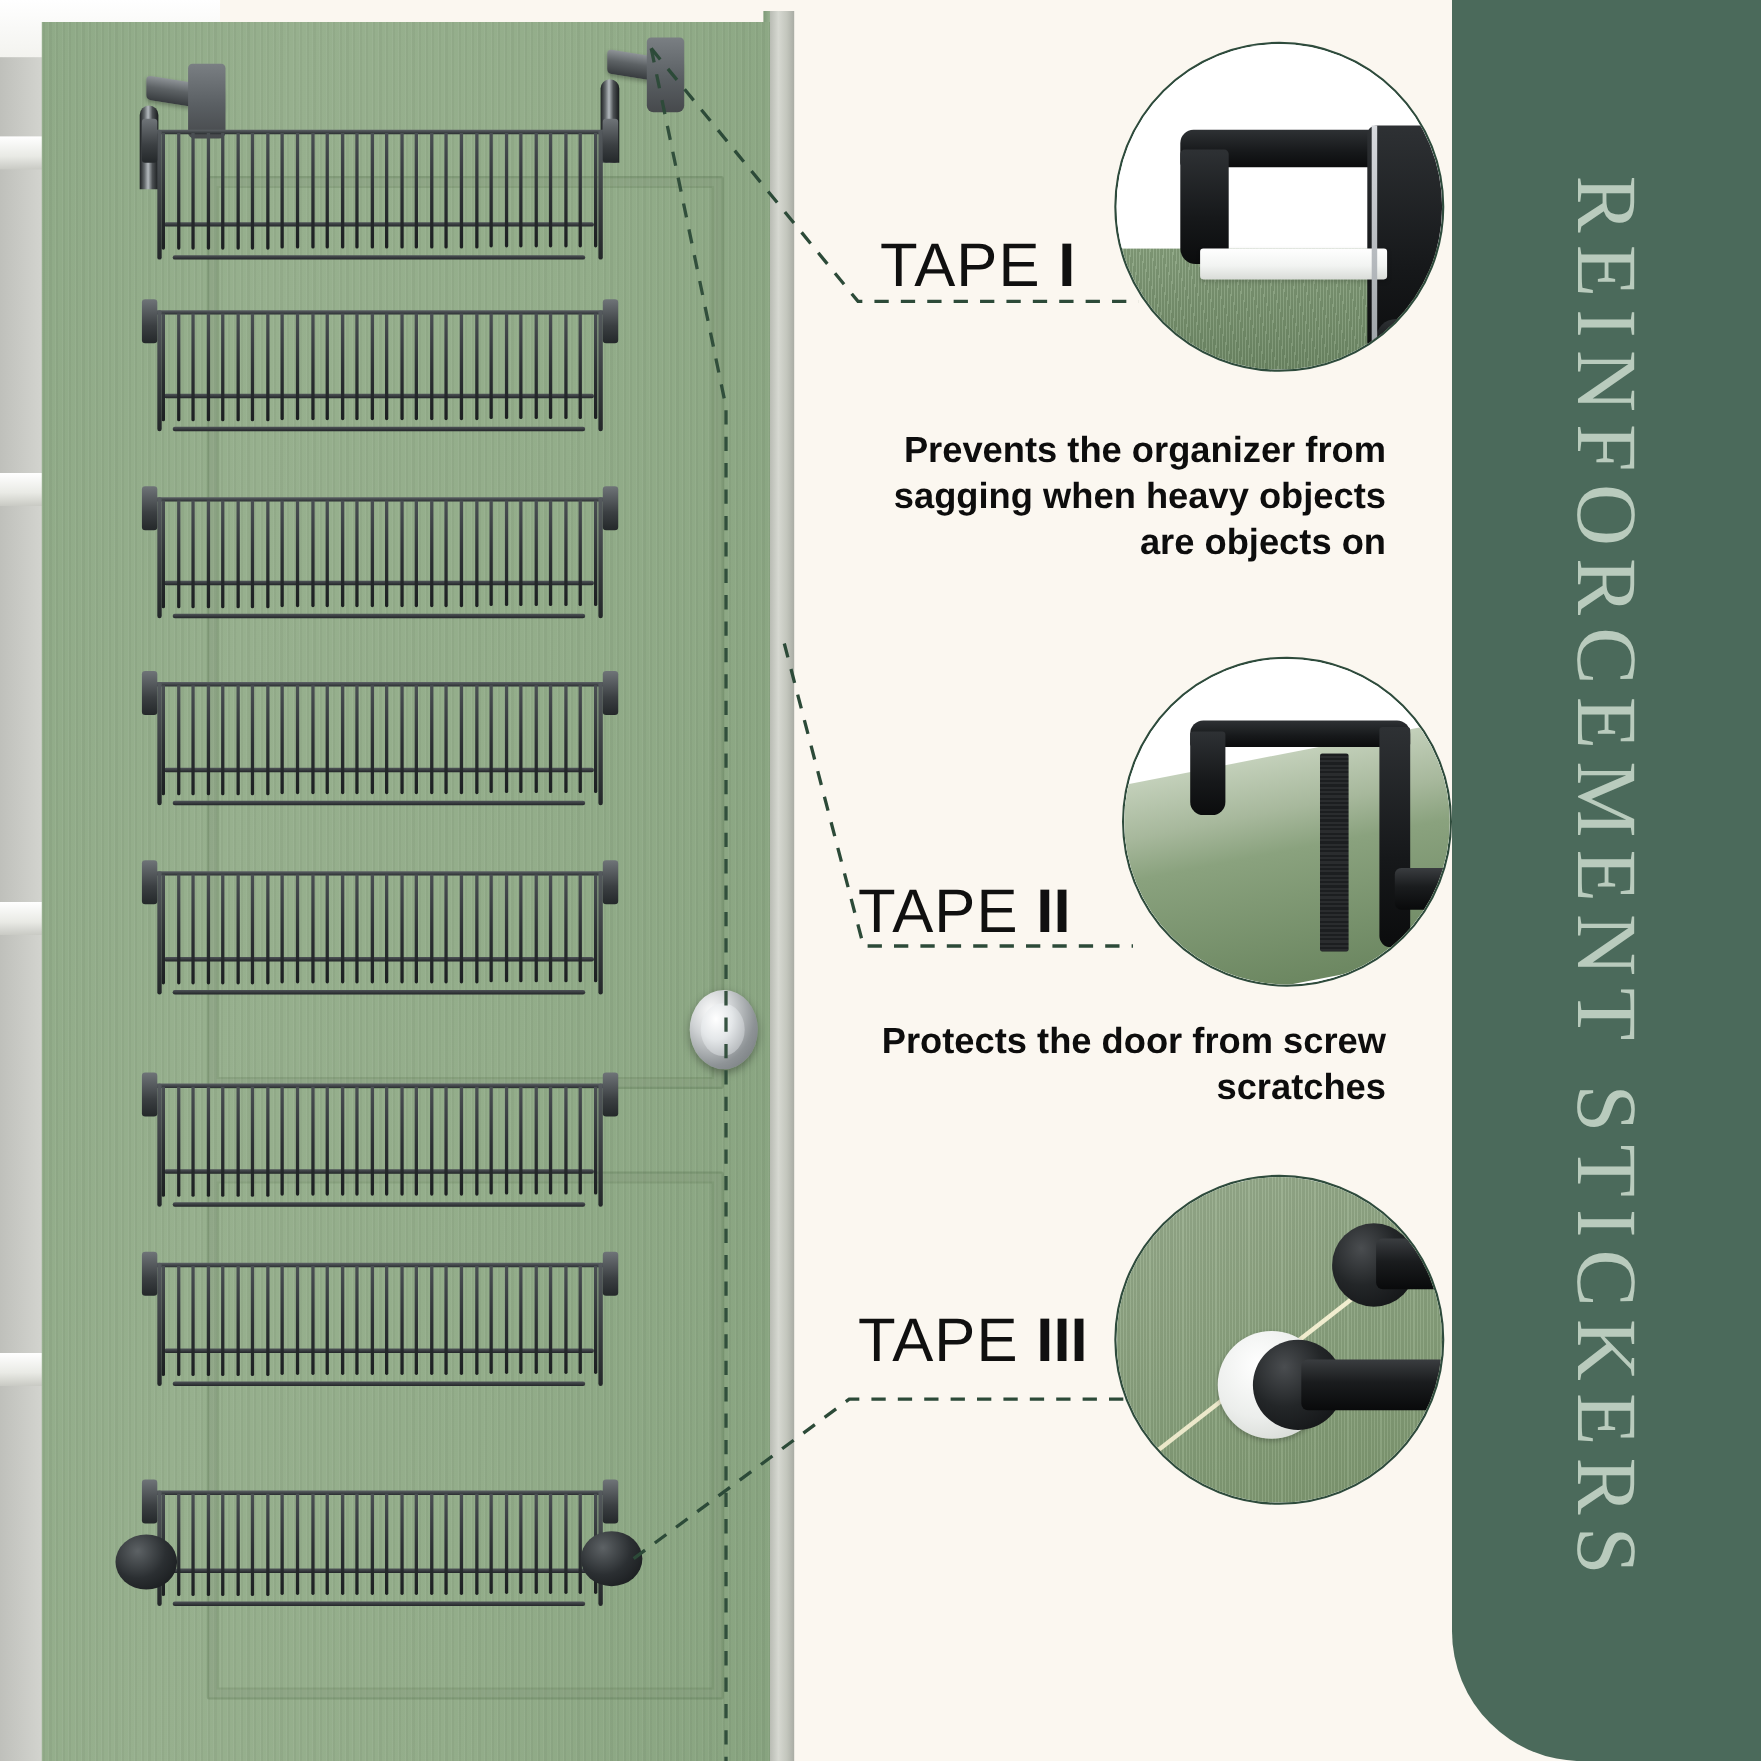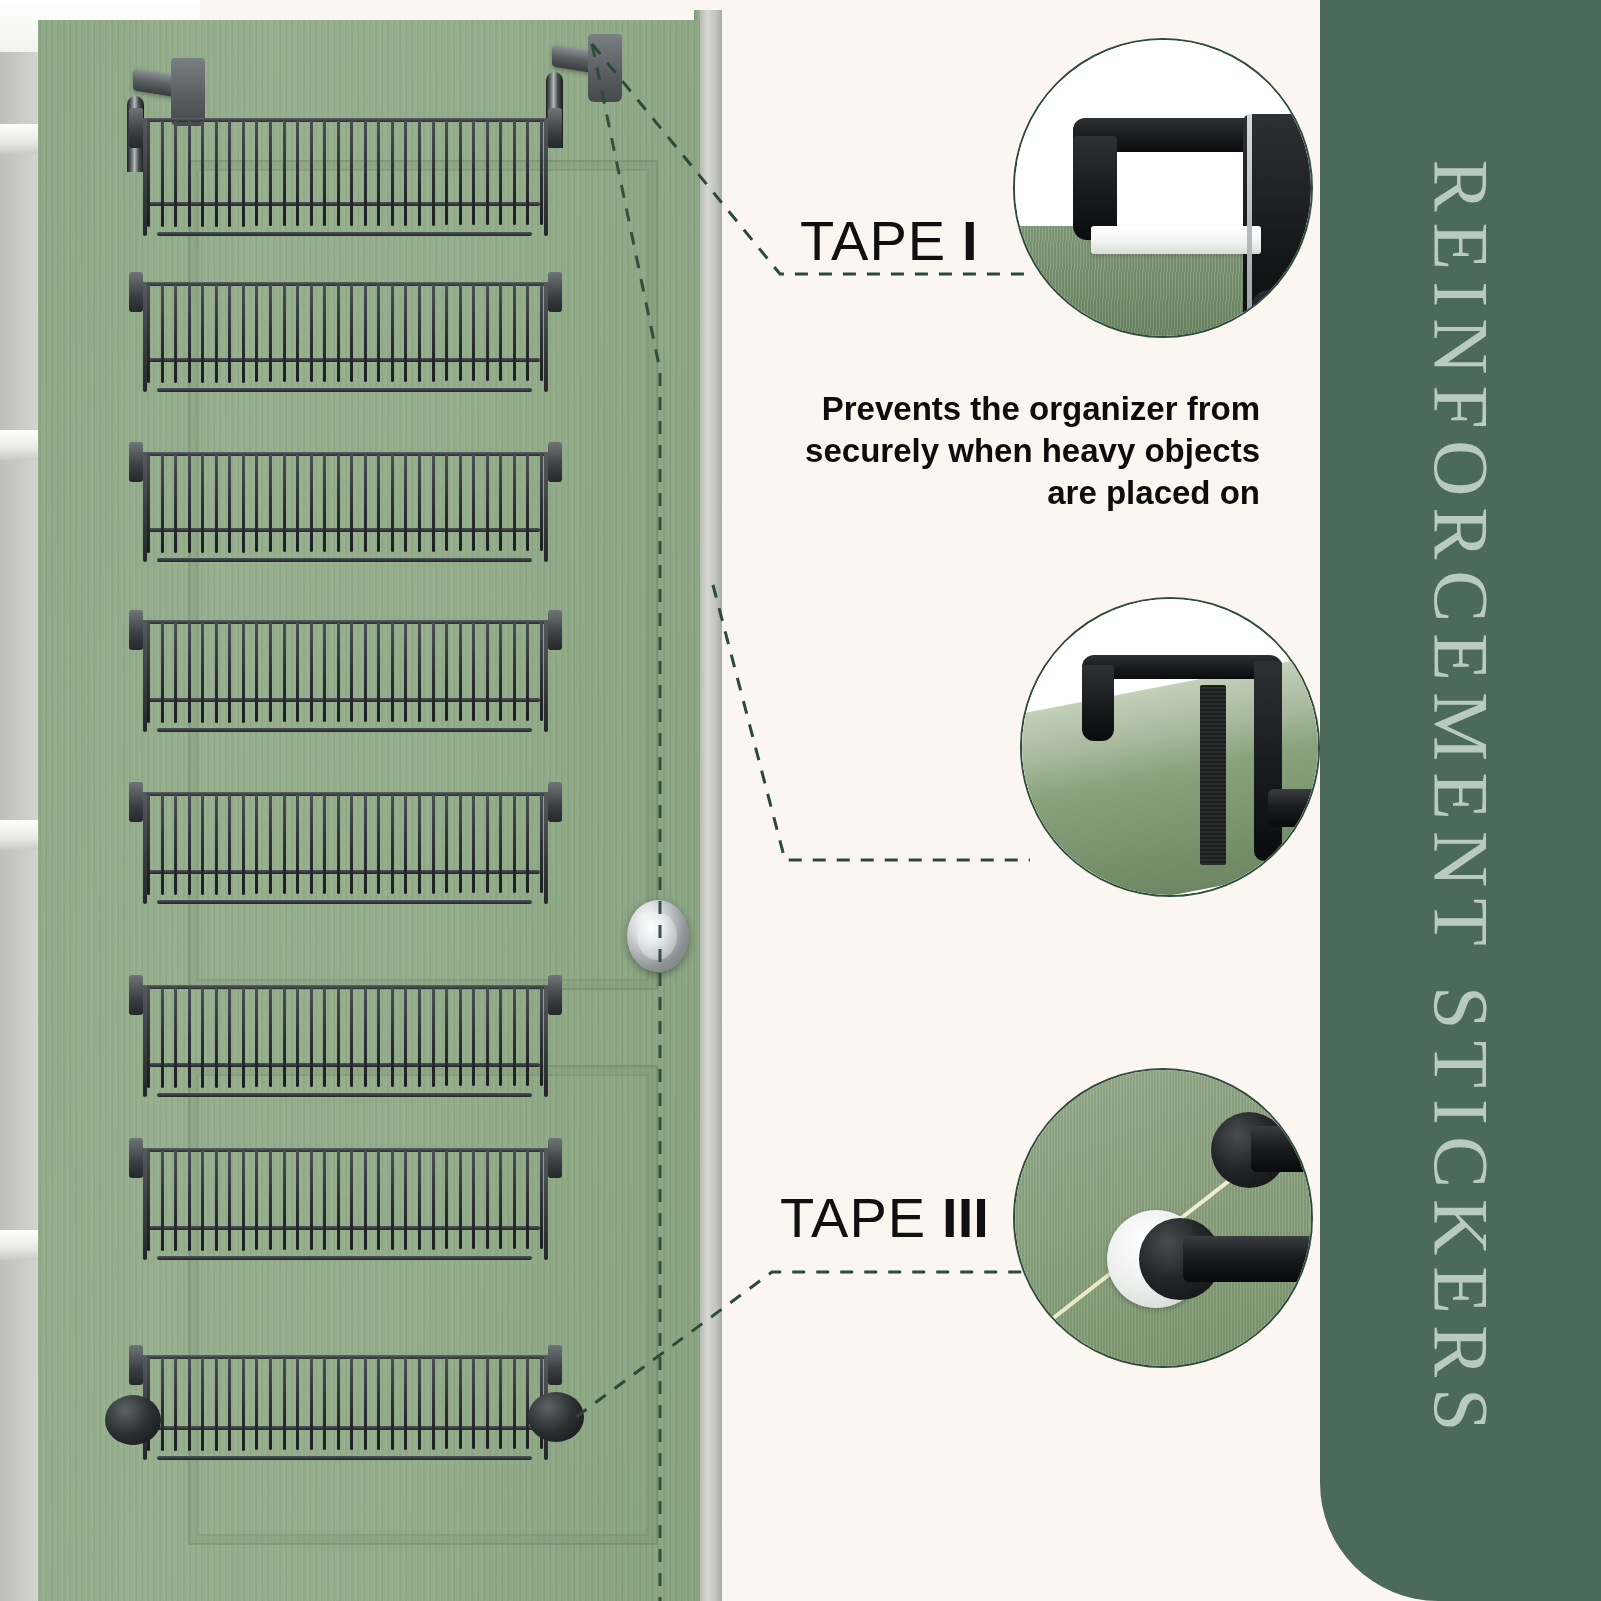--- a/index.html
+++ b/index.html
@@ -543,23 +543,31 @@
   </svg>
 
   <div class="info-col">
 
     <div class="feature" style="top:0px;left:0;">
       <div class="head-row">
         <div class="f-title" style="top:208px;">
           <span>TAPE</span><span class="rn">I</span>
         </div>
       </div>
-      <div class="f-desc" style="top:388px;">Prevents the organizer from securely when heavy objects are placed on</div>
+      <div class="f-desc" style="top:388px;">Prevents the organizer from sagging when heavy objects are objects on</div>
     </div>
 
+    <div class="feature" style="top:0px;left:0;">
+      <div class="head-row">
+        <div class="f-title" style="top:795px;left:40px;">
+          <span>TAPE</span><span class="rn">II</span>
+        </div>
+      </div>
+      <div class="f-desc" style="top:925px;">Protects the door from screw scratches</div>
+    </div>
 
     <div class="feature" style="top:0px;left:0;">
       <div class="head-row">
         <div class="f-title" style="top:1185px;left:40px;">
           <span>TAPE</span><span class="rn">III</span>
         </div>
       </div>
     </div>
   </div>
 

